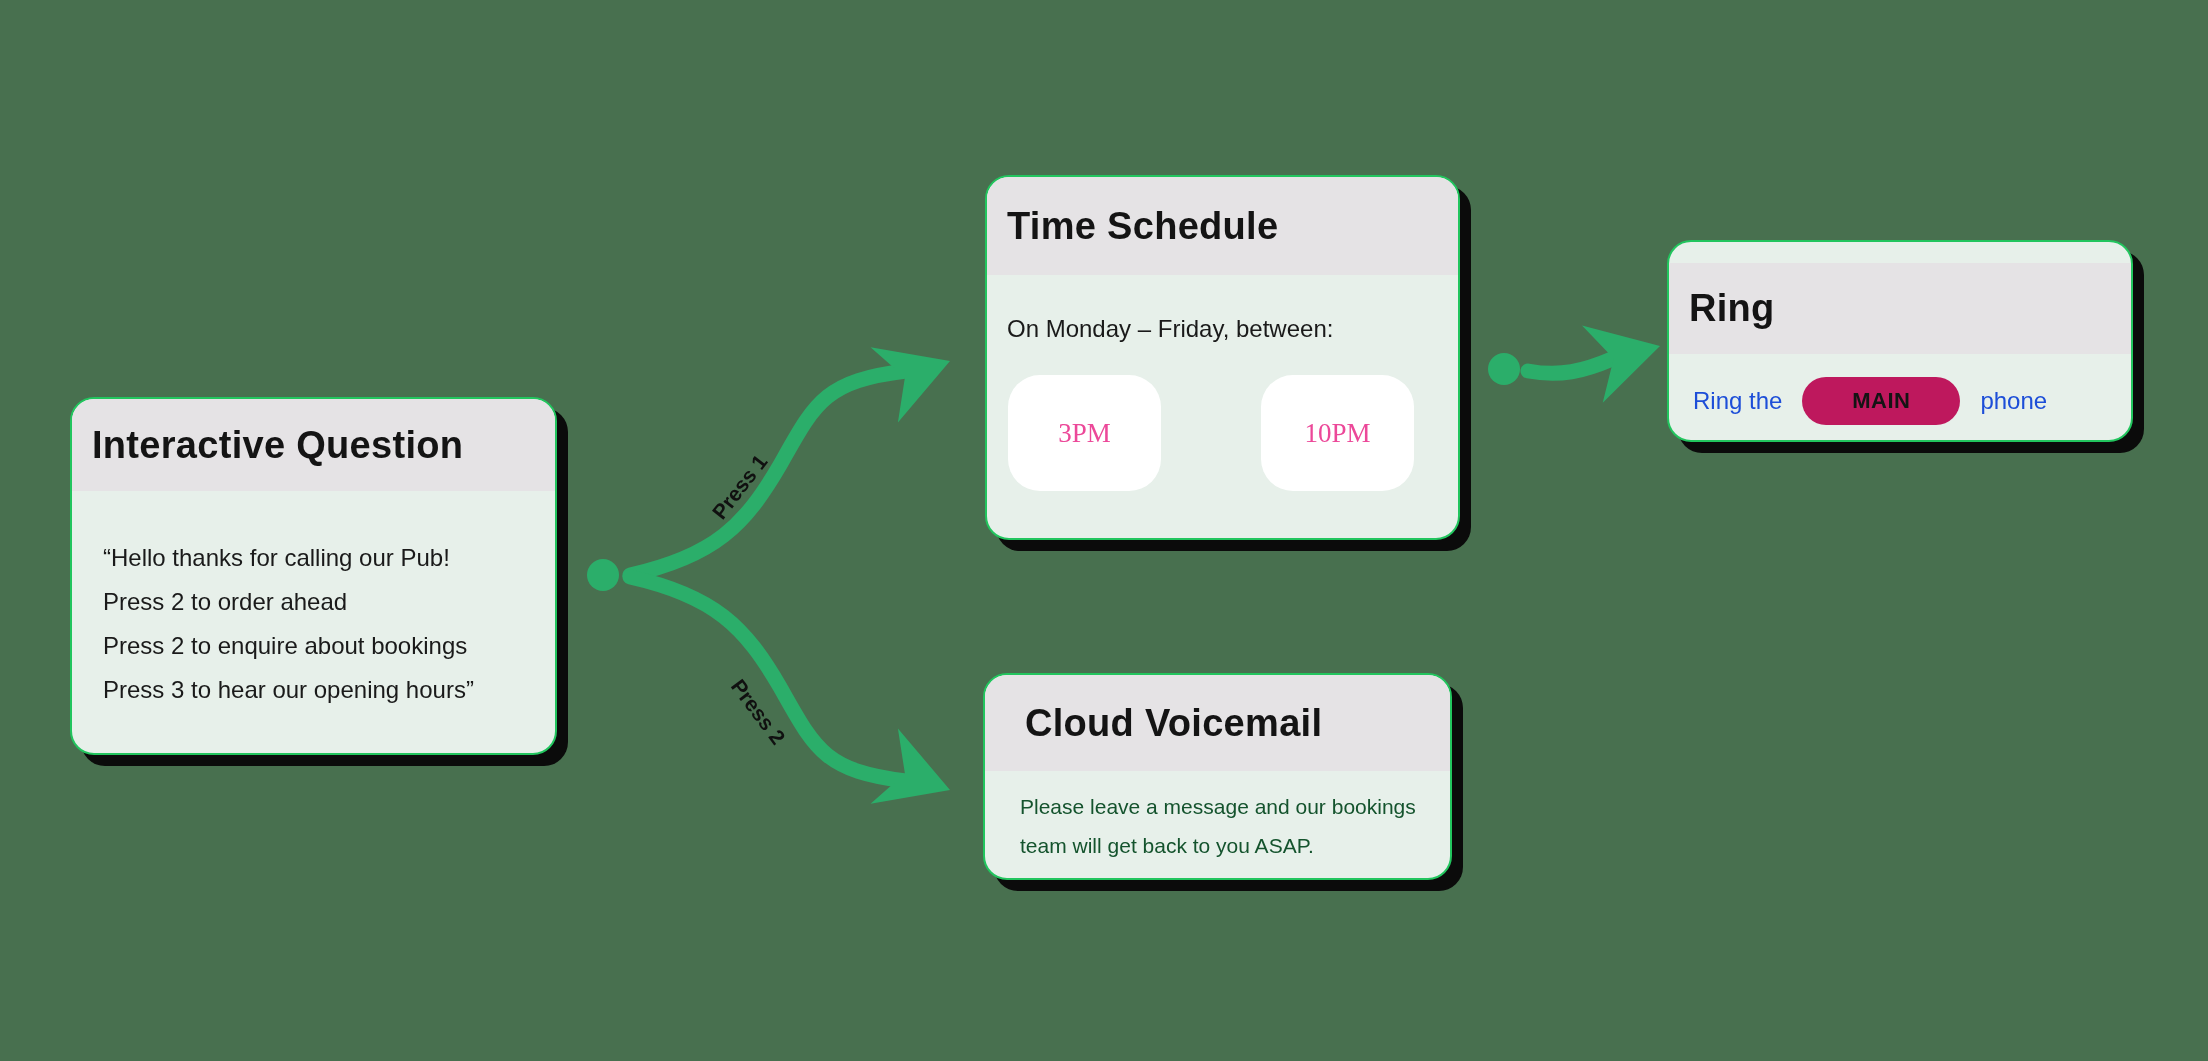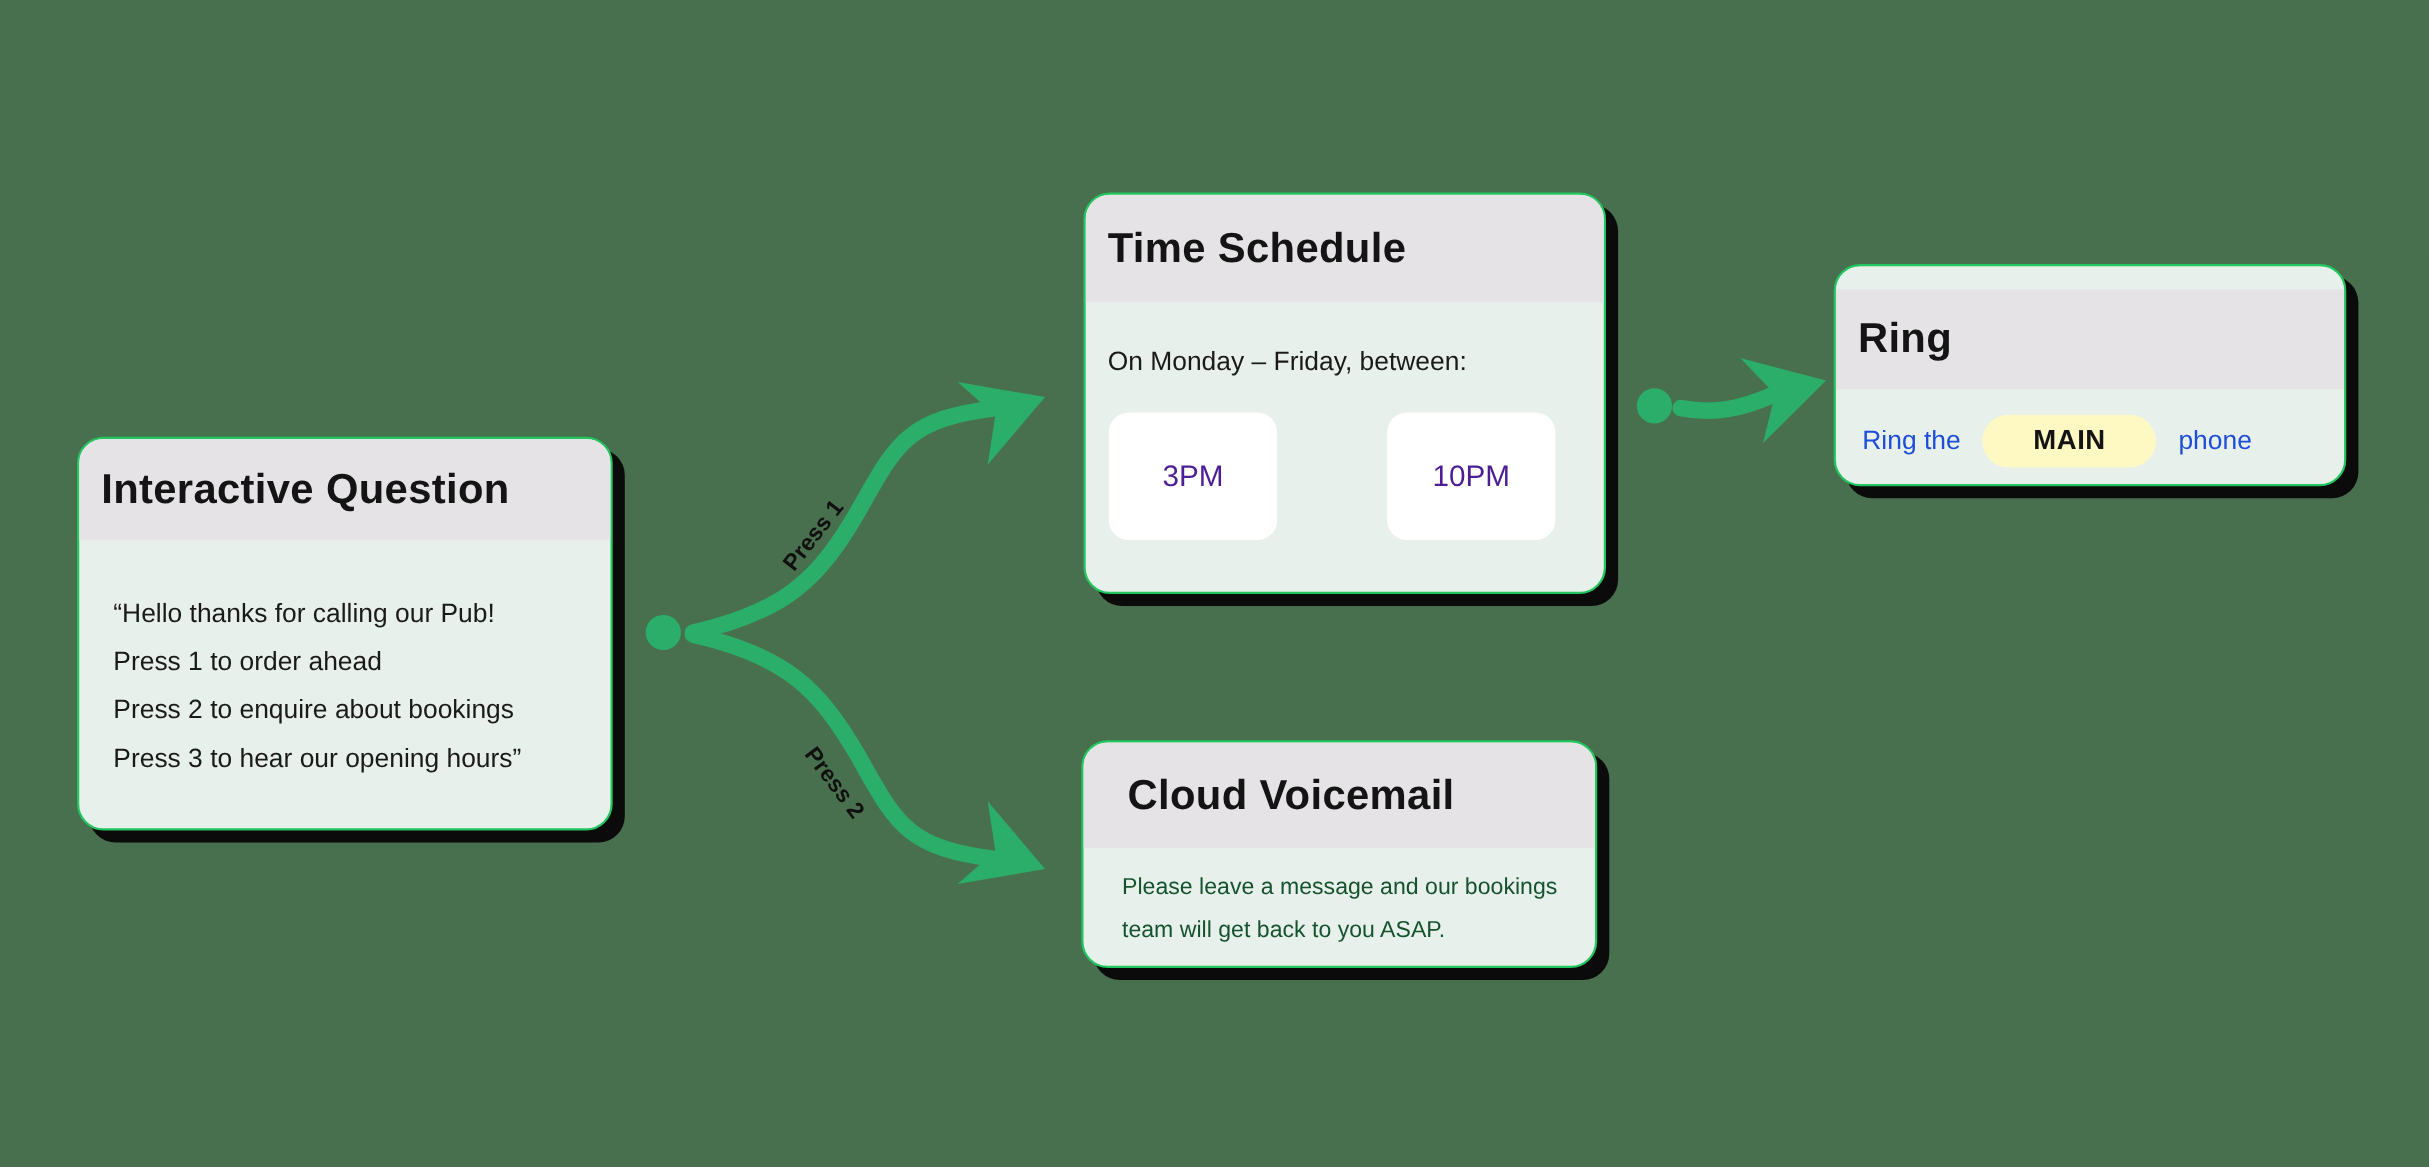--- a/index.html
+++ b/index.html
@@ -38,46 +38,46 @@
   #iq .card-body{padding:45px 34px 0 31px;}
   .iq-line{font-size:24px;line-height:44px;color:#1A1A1A;white-space:nowrap;}
   
   #ts{left:985px;top:175px;width:475px;height:365px;}
   #ts .card-header{height:98px;}
   #ts .card-body{position:relative;height:calc(100% - 98px);}
   .ts-subtitle{position:absolute;left:20px;top:40px;font-size:24px;color:#1A1A1A;white-space:nowrap;}
   .time-pill{
     position:absolute;top:100px;
     width:153px;height:116px;
-    background:#FFFFFF;border-radius:18px;
+    background:#FFFFFF;border-radius:32px;
     display:flex;align-items:center;justify-content:center;
-    font-size:27px;font-weight:500;color:#4c1d95;
+    font-size:27px;font-weight:500;color:#ec4899;font-family:Liberation Serif, serif;
   }
   .time-pill.first{left:21px;}
   .time-pill.second{left:274px;}
   
   #cv{left:983px;top:673px;width:469px;height:207px;}
   #cv .card-header{height:96px;padding-left:40px;}
   #cv .card-body{padding:16px 18px 0 20px;}
   .cv-line{font-size:21px;line-height:39px;color:#14532d;white-space:nowrap;margin-left:15px;}
   
   #ring{left:1667px;top:240px;width:466px;height:202px;}
   #ring .card-header{height:91px;margin-top:21px;}
   #ring .card-body{
     display:flex;align-items:center;gap:20px;
     padding:0 0 14px 24px;
     height:calc(100% - 91px);
     box-sizing:border-box;
   }
   .ring-text{font-size:24px;color:#1d4ed8;white-space:nowrap;}
   .main-pill{
     width:158px;height:48px;
-    background:#fef9c3;border-radius:26px;
+    background:#be185d;border-radius:26px;
     display:flex;align-items:center;justify-content:center;
-    font-size:25px;font-weight:700;color:#141414;letter-spacing:.5px;
+    font-size:22px;font-weight:700;color:#141414;letter-spacing:.5px;
   }
   
   .overlay{position:absolute;left:0;top:0;pointer-events:none;}
   .edge-shaft{stroke:#2BAE6A;stroke-width:15;fill:none;stroke-linecap:round;}
   .edge-head{fill:#2BAE6A;}
   .edge-dot{fill:#2BAE6A;}
   .edge-label{
     position:absolute;
     font-size:21px;font-weight:700;color:#101010;
     white-space:nowrap;
@@ -108,21 +108,21 @@
 
   <div class="edge-label" id="press1-label">Press 1</div>
   <div class="edge-label" id="press2-label">Press 2</div>
 
   <div class="card" id="iq">
     <div class="card-header">
       <div class="card-title">Interactive Question</div>
     </div>
     <div class="card-body">
       <div class="iq-line">“Hello thanks for calling our Pub!</div>
-      <div class="iq-line">Press 1 to order ahead</div>
+      <div class="iq-line">Press 2 to order ahead</div>
       <div class="iq-line">Press 2 to enquire about bookings</div>
       <div class="iq-line">Press 3 to hear our opening hours”</div>
     </div>
   </div>
 
   <div class="card" id="ts">
     <div class="card-header">
       <div class="card-title">Time Schedule</div>
     </div>
     <div class="card-body">

